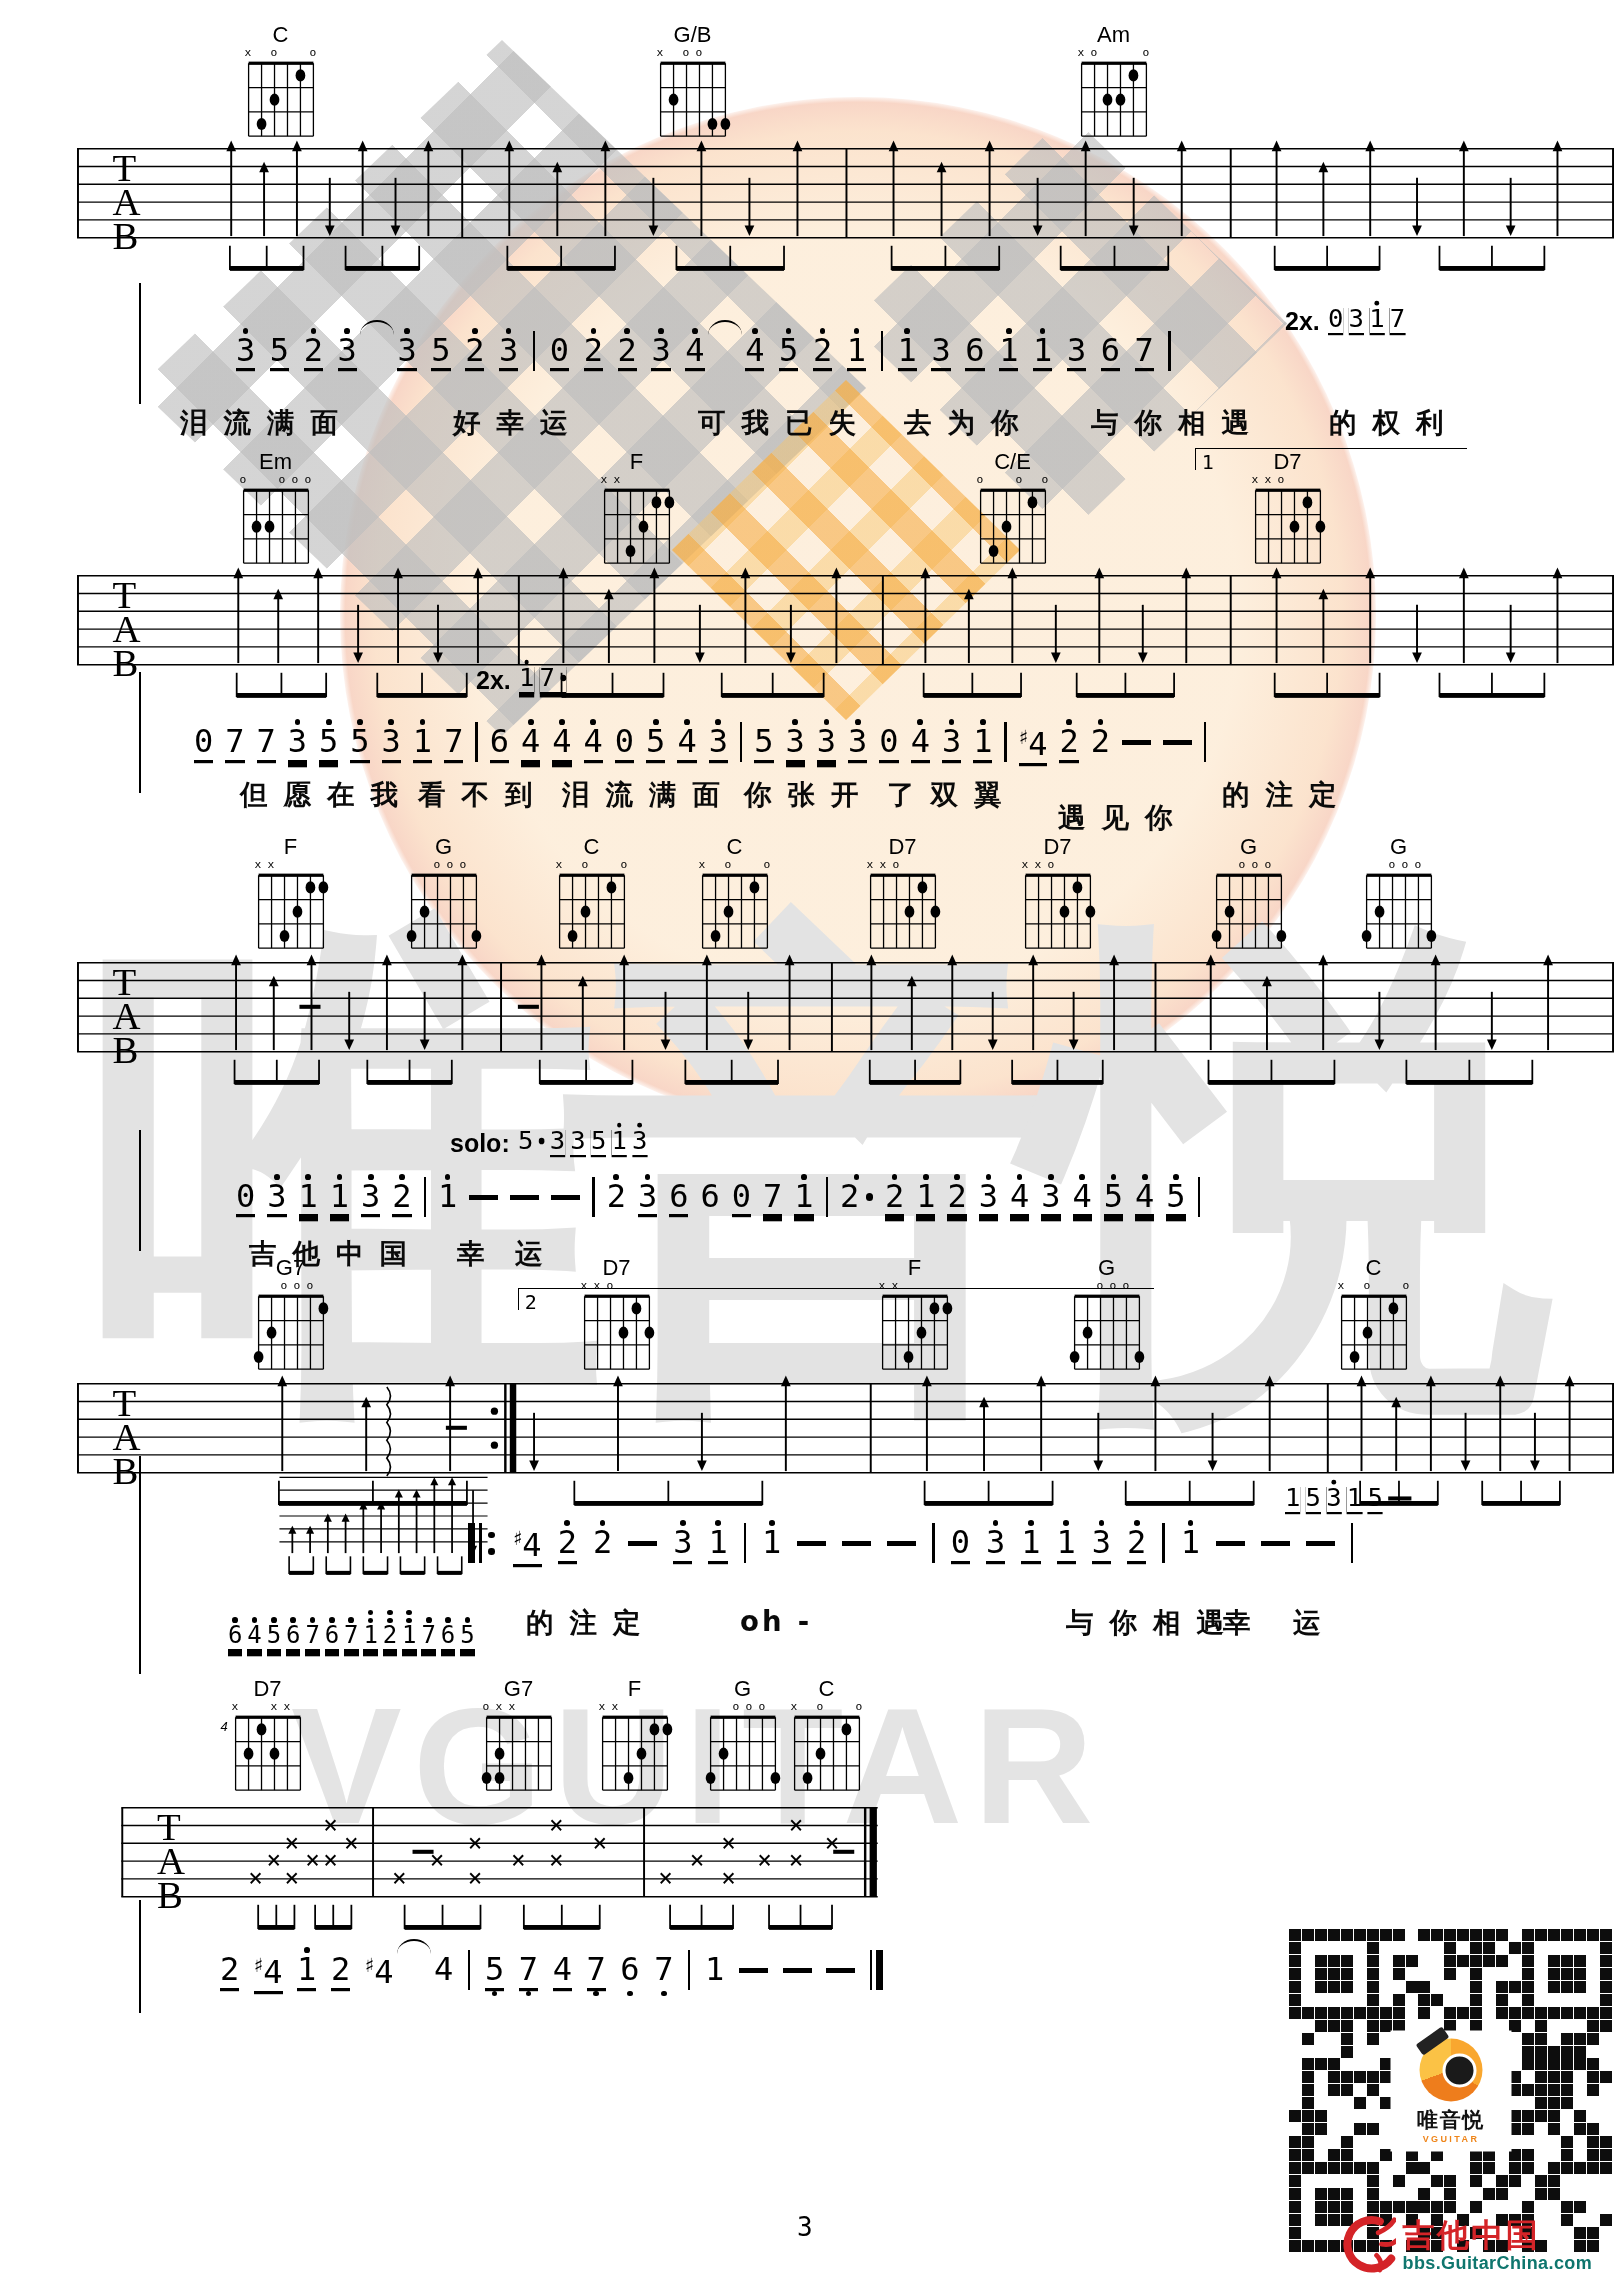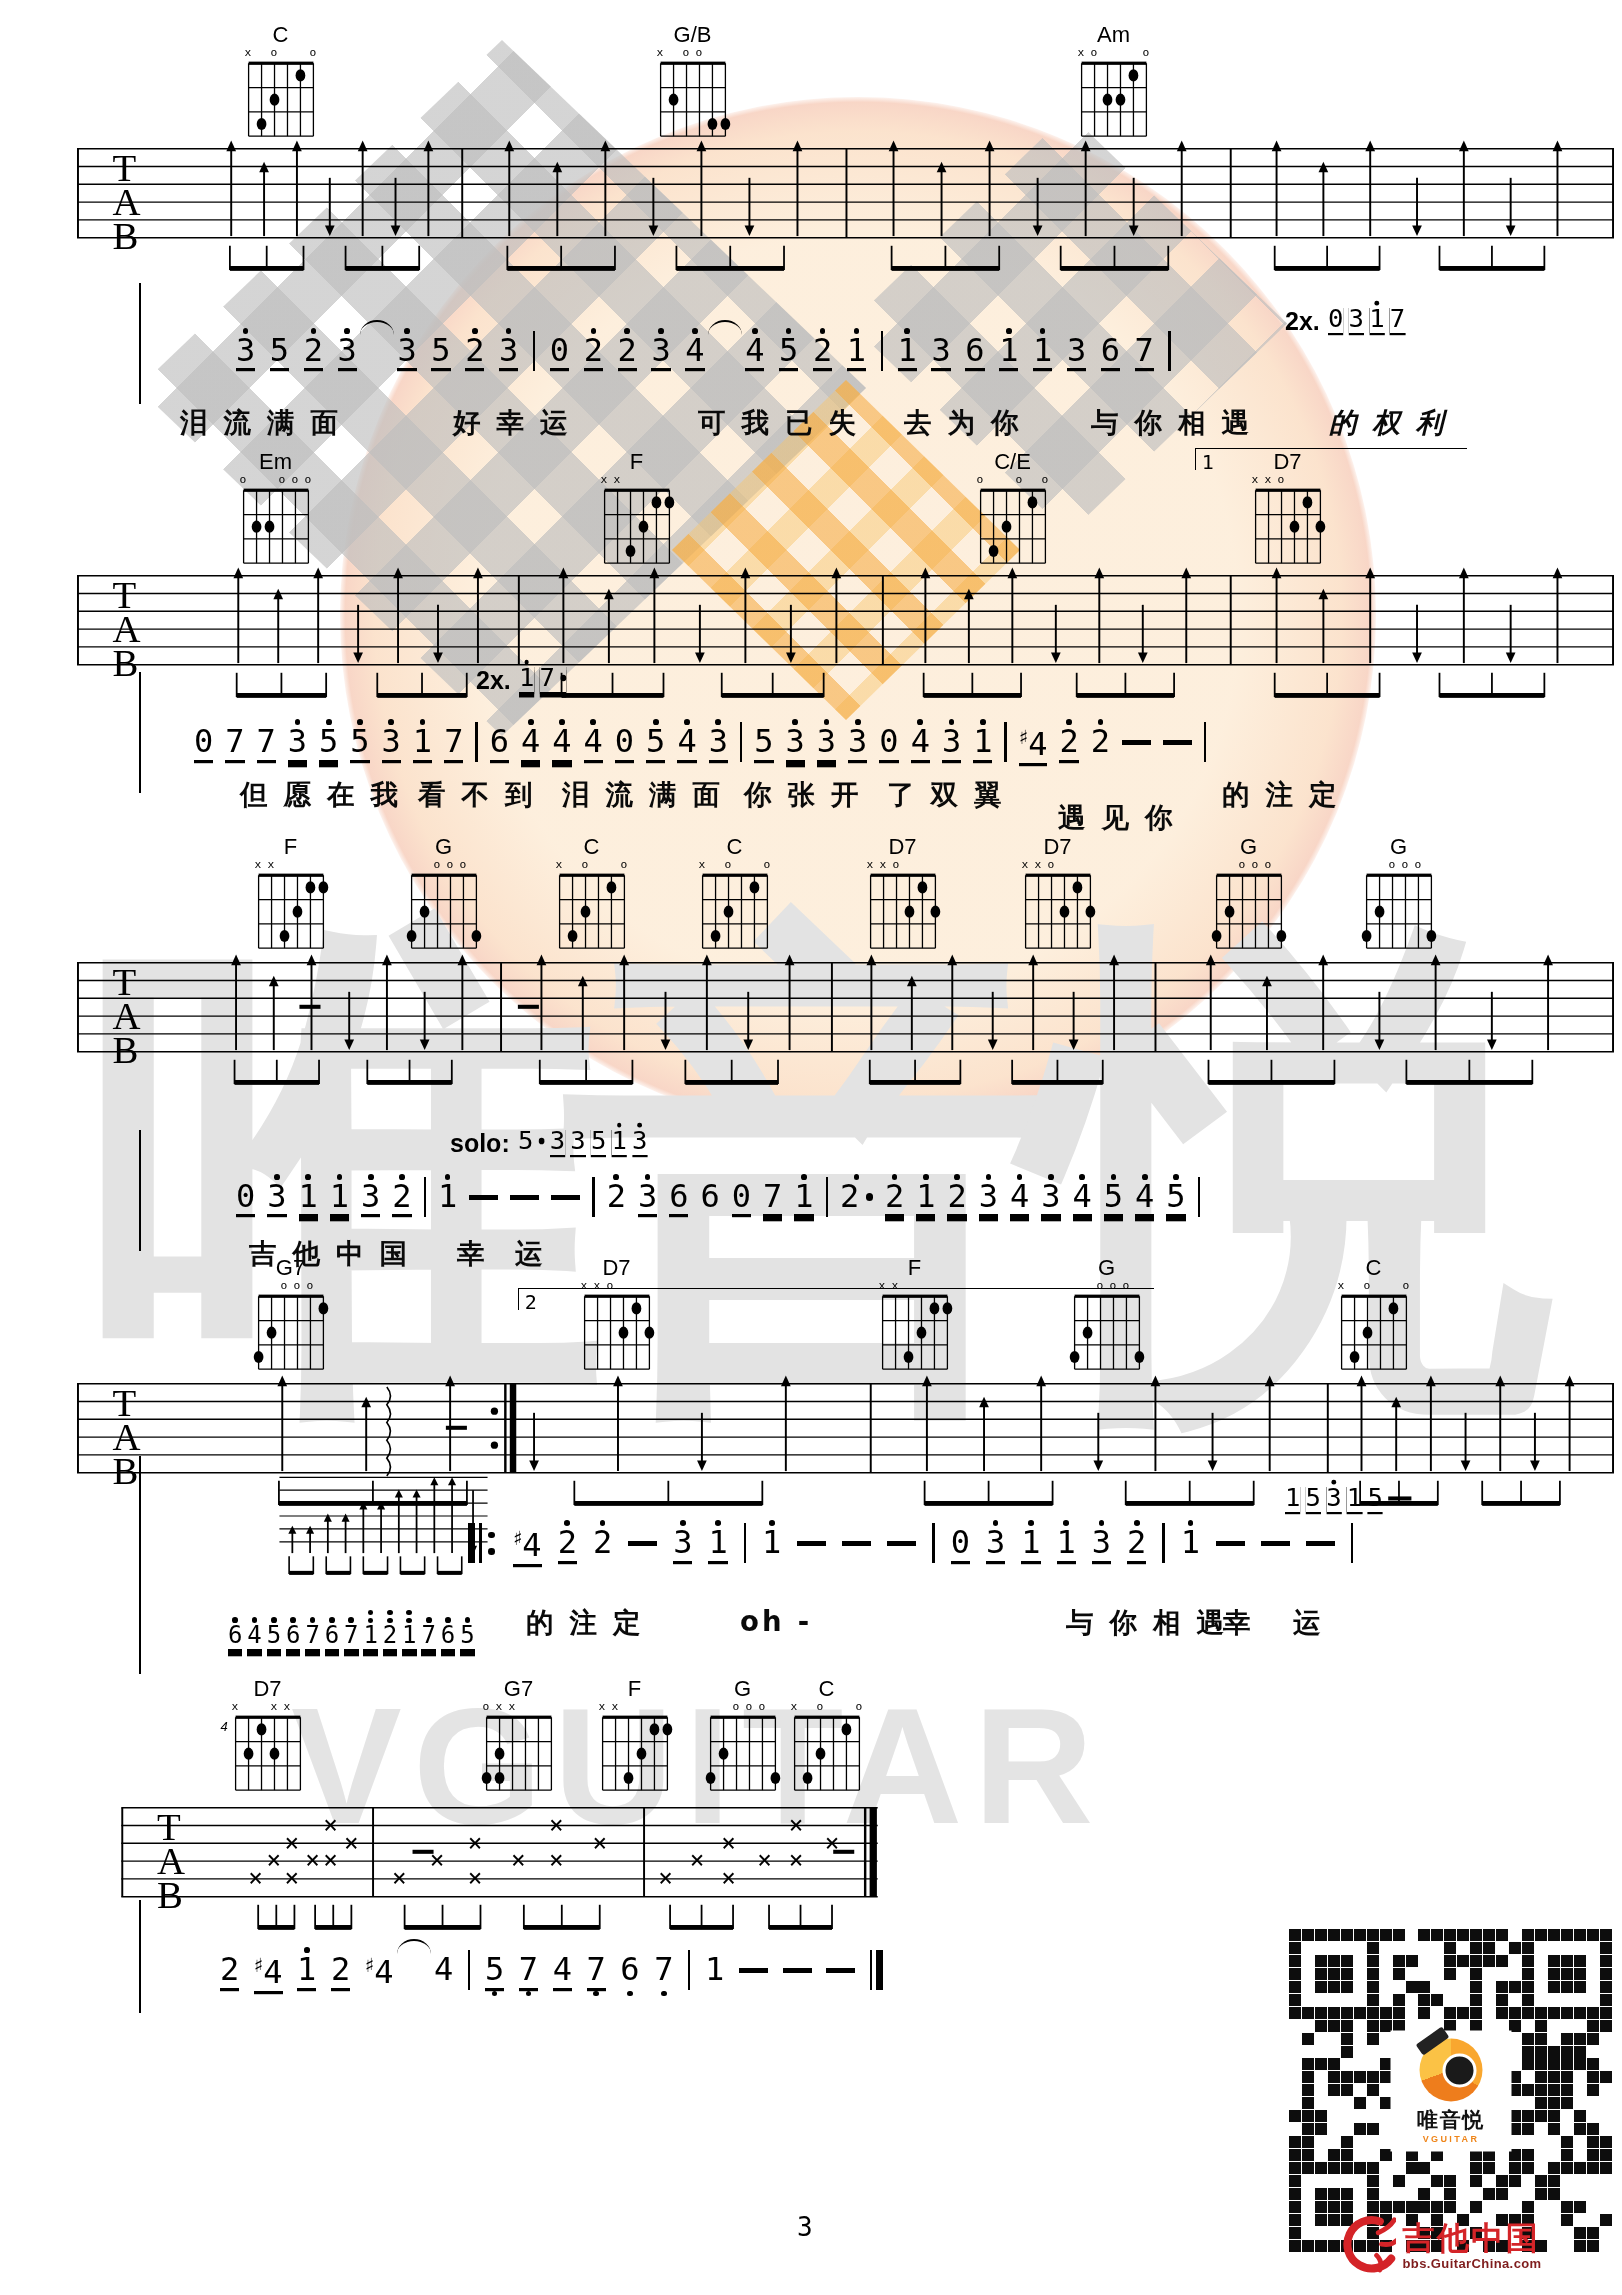--- a/index.html
+++ b/index.html
@@ -74,21 +74,21 @@
     background:#1a1a1a;border:3.2px solid #fff;}
   .qrdisc:before{content:"";position:absolute;left:-3.2px;top:-4.9px;width:32px;height:13px;background:#222;
     transform:rotate(-35deg);border-radius:2.4px;}
   .qrcn{font-size:21px;font-weight:bold;color:#111;margin-top:3.2px;letter-spacing:1.6px;
     font-family:"DejaVu Sans",sans-serif;}
   .qren{font-size:9px;font-weight:bold;color:#ef8519;letter-spacing:2.4px;}
   .gclogo{position:absolute;left:1333px;top:2215px;display:flex;align-items:center;gap:6.5px;z-index:5;}
   .gctxt{display:flex;flex-direction:column;}
   .gcname{font-size:32px;font-weight:bold;color:#d42428;letter-spacing:2.4px;line-height:1.05;
     font-family:"DejaVu Sans",sans-serif;}
-  .gcurl{font-size:13px;font-weight:bold;color:#7f1d1d;letter-spacing:0.4px;text-align:center;}
+  .gcurl{font-size:18px;font-weight:bold;color:#0f766e;letter-spacing:0.4px;text-align:center;}
   .pagenum{position:absolute;left:797px;top:2212px;font-size:26px;color:#000;z-index:4;
     font-family:"DejaVu Sans Mono",monospace;}
 </style>
 </head>
 <body>
 
 <div class="page">
   <div class="wm wm-circle"></div>
   <div class="wm wm-plaid d1"></div>
   <div class="wm wm-plaid orange d2"></div>
@@ -1308,21 +1308,21 @@
             <div class="dg" style="box-shadow: rgb(0, 0, 0) 0px 3.2px 0px;">7</div>
             <div class="ld"></div>
           </div>
         </div>
       </div>
       <div class="lyric" style="left: 180px; top: 405px;">泪流满面</div>
       <div class="lyric" style="left: 453px; top: 405px;">好幸运</div>
       <div class="lyric" style="left: 698px; top: 405px;">可我已失</div>
       <div class="lyric" style="left: 904px; top: 405px;">去为你</div>
       <div class="lyric" style="left: 1091px; top: 405px;">与你相遇</div>
-      <div class="lyric" style="left: 1329px; top: 405px; font-style: italic;">的权利</div>
+      <div class="lyric" style="left: 1329px; top: 405px;">的权利</div>
       <div class="volta" style="left: 1195px; top: 448px; width: 271px;">
         <span>1</span>
       </div>
       <div class="jline" style="left: 194px; top: 704px; gap: 12px;">
         <div class="tok">
           <div class="ud"></div>
           <div class="dg" style="box-shadow: rgb(0, 0, 0) 0px 3.2px 0px;">0</div>
           <div class="ld"></div>
         </div>
         <div class="tok">

